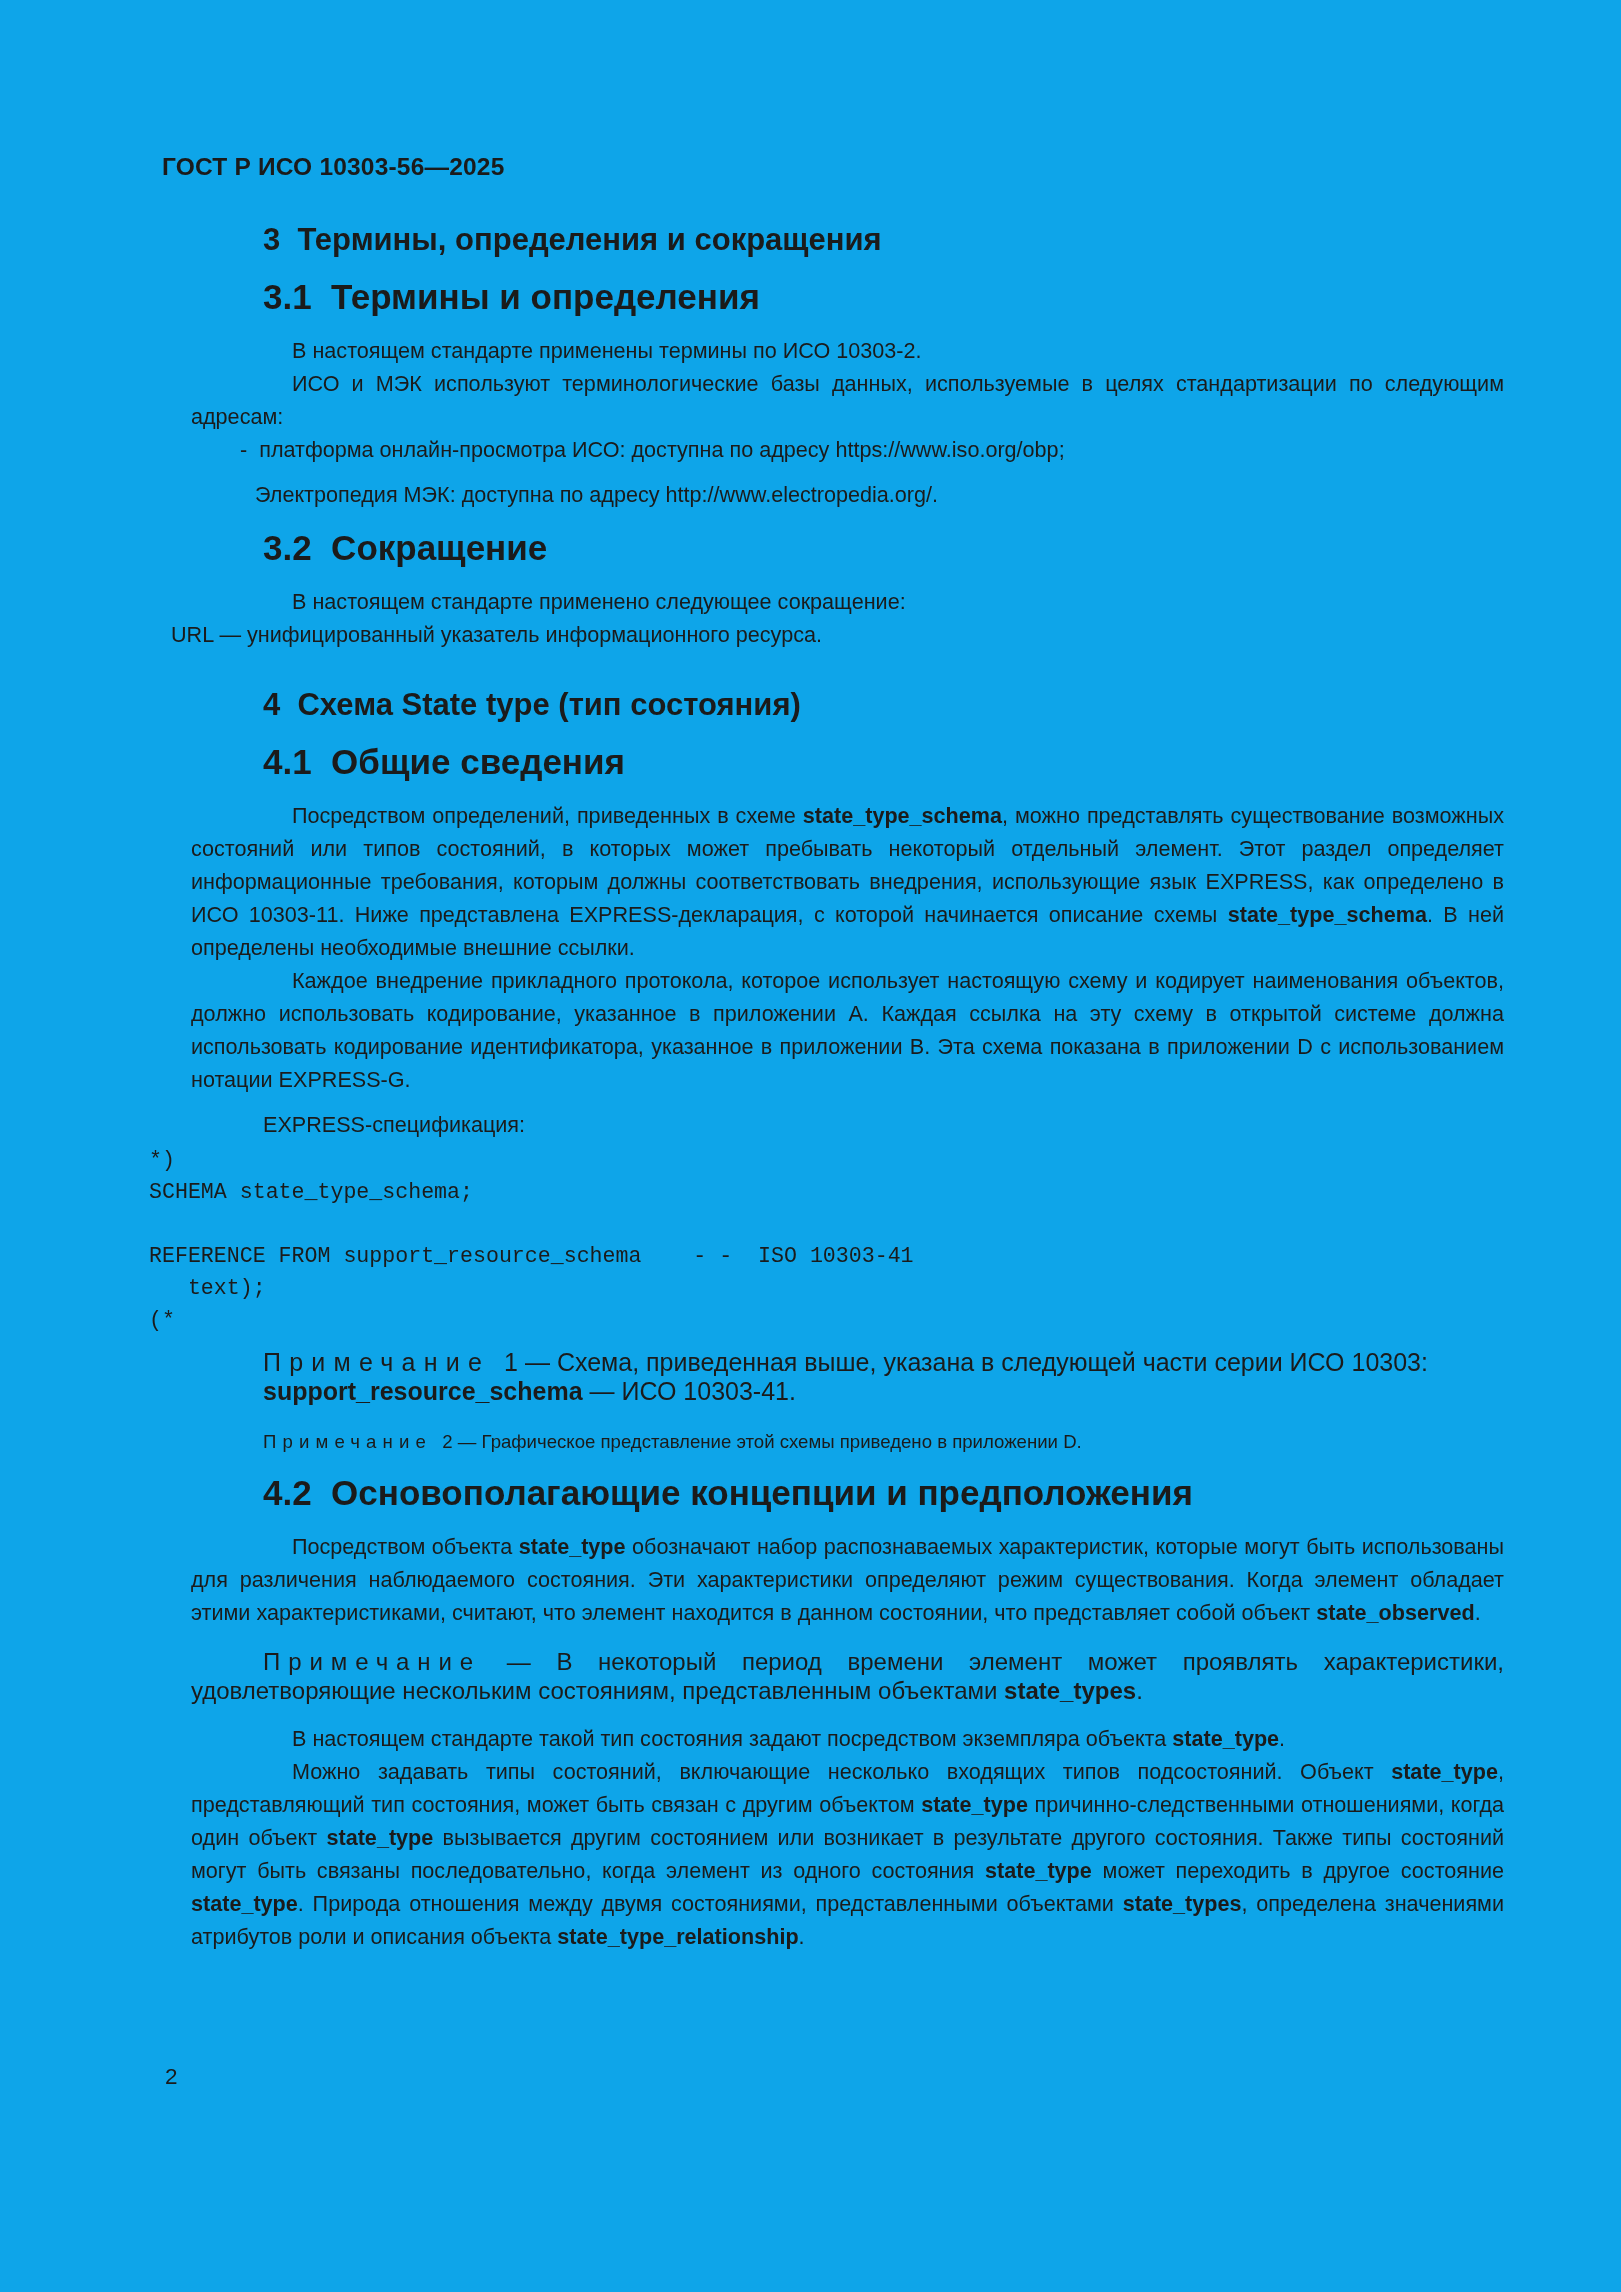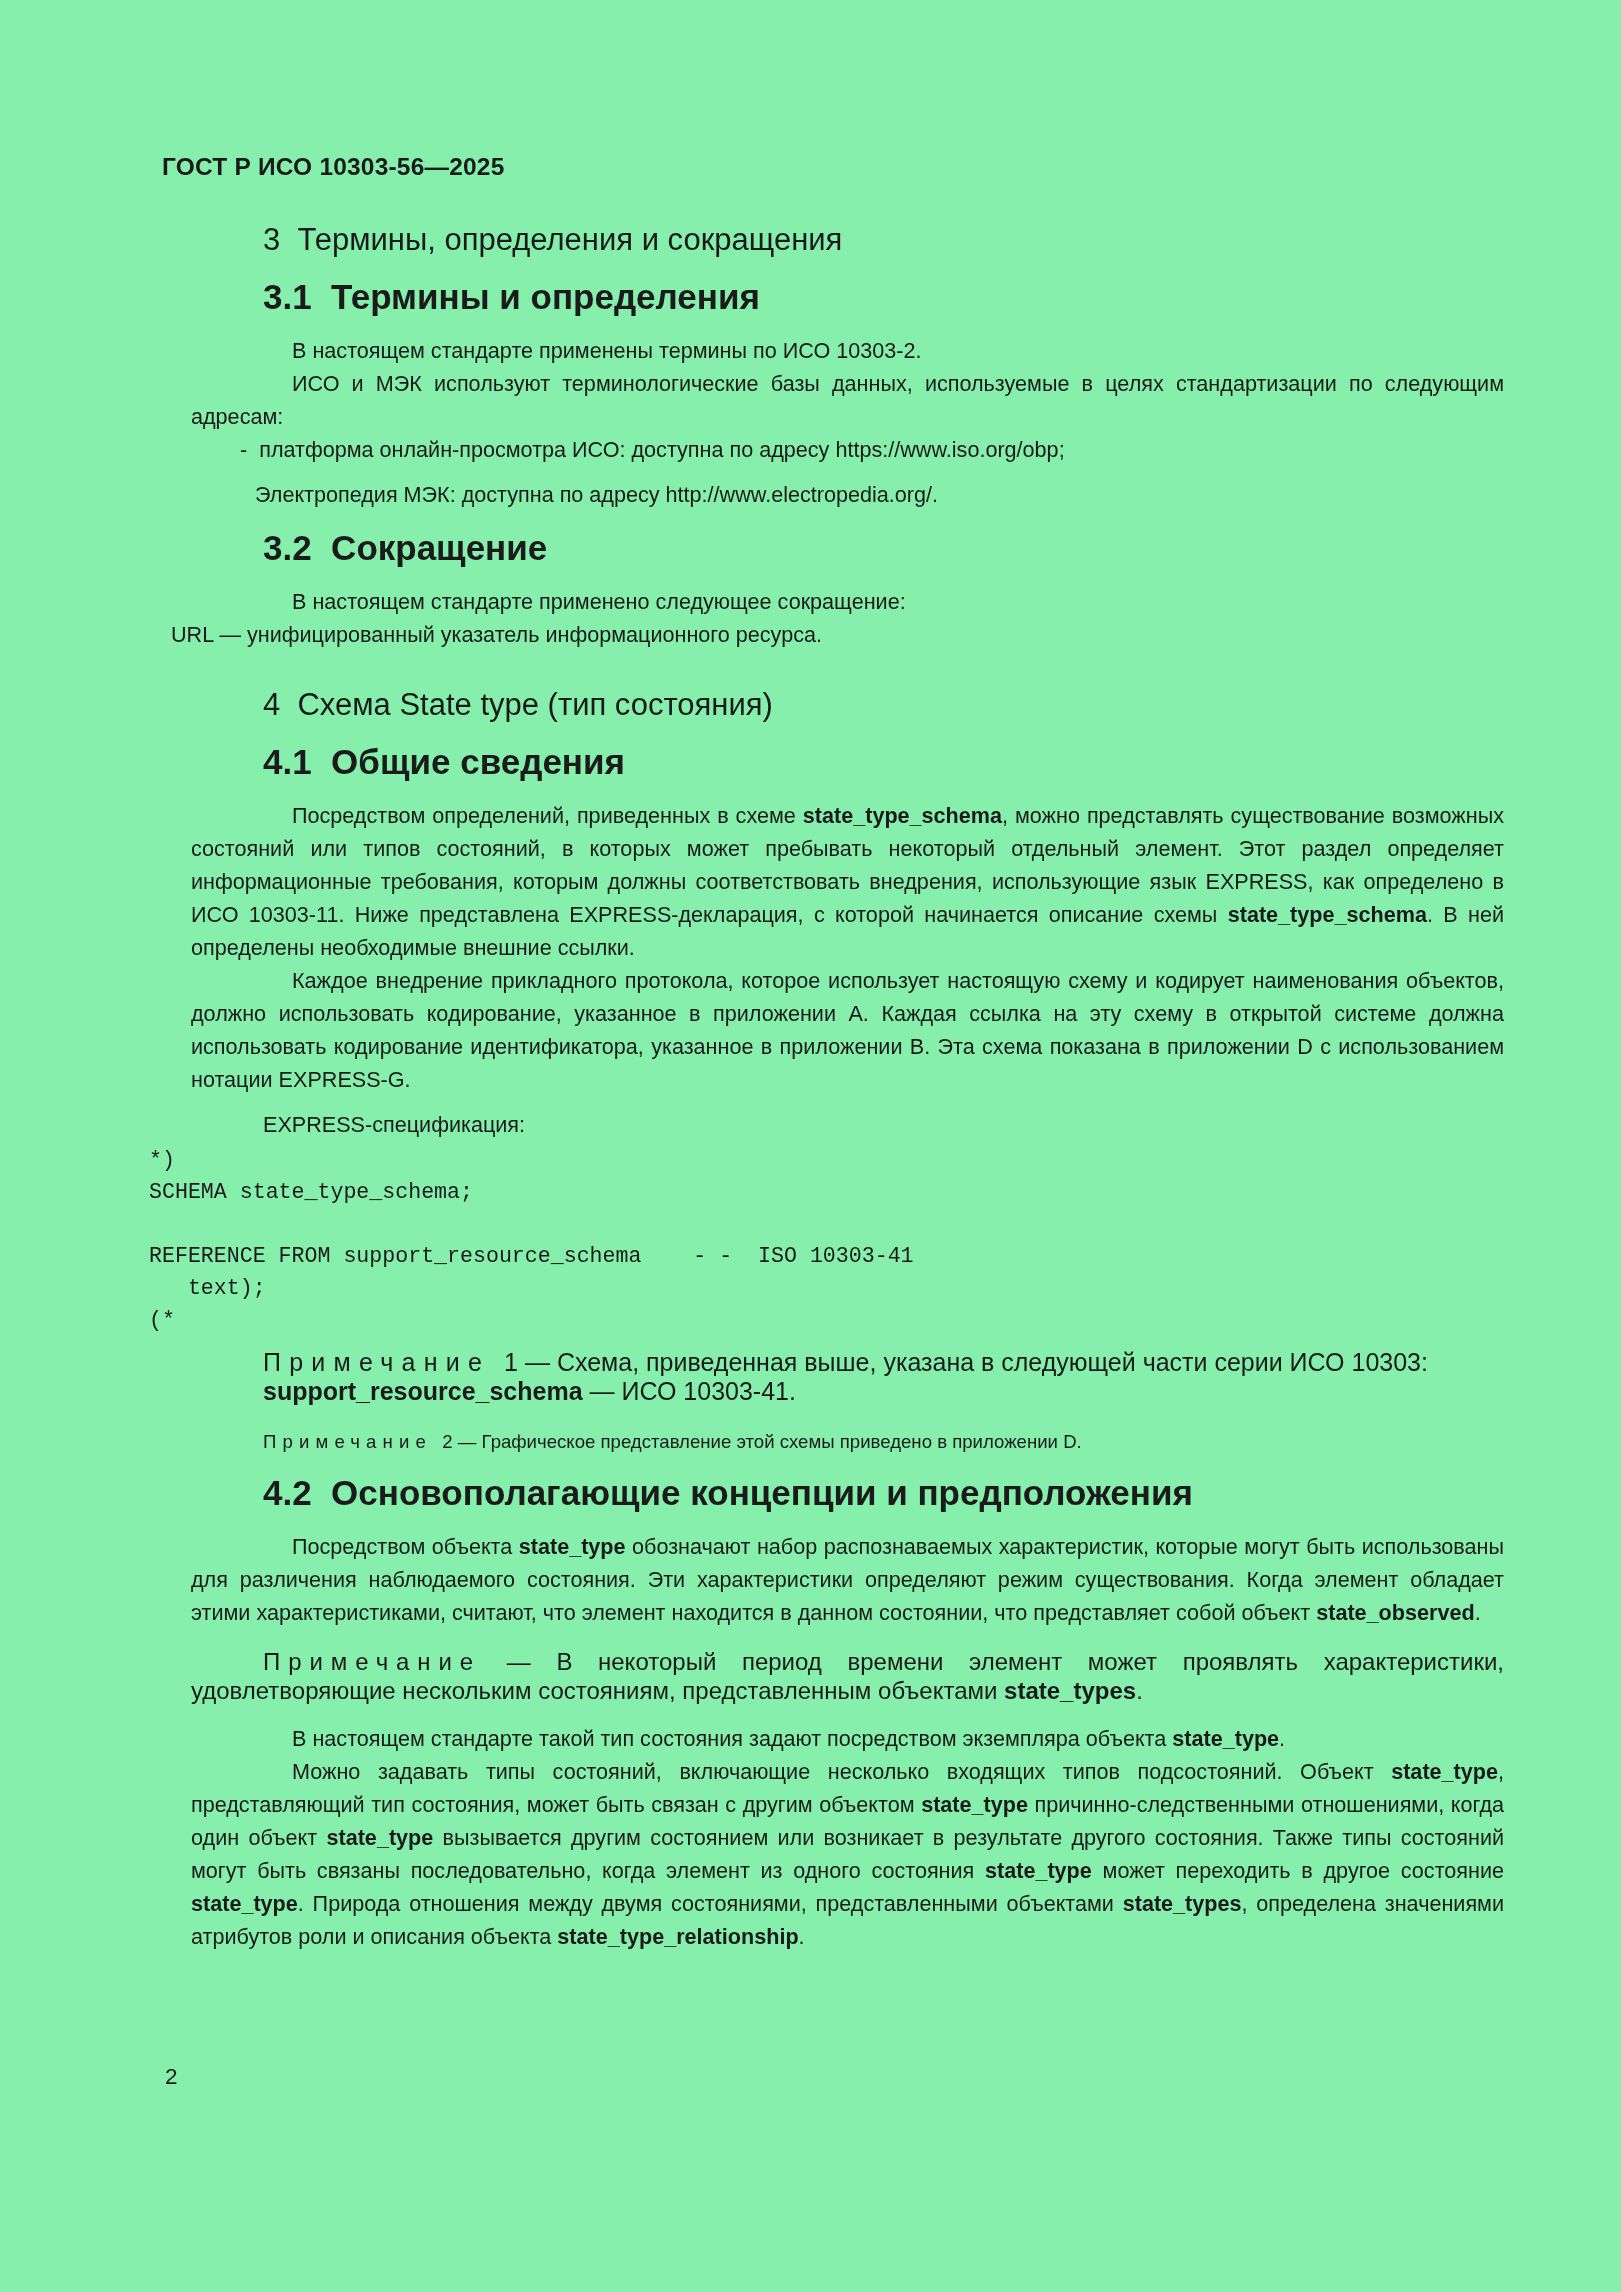--- a/index.html
+++ b/index.html
@@ -1,34 +1,34 @@
 <!DOCTYPE html>
 <html lang="ru"><head>
 <meta charset="utf-8">
 <style>
   html,body { margin:0; padding:0; background:#ffffff; }
   .page {
     position:relative;
     width:1621px; height:2293px;
-    background:#86efac;
+    background:#0ea5e9;
     color:#1b1b1b;
     font-family:"Liberation Sans","DejaVu Sans",sans-serif;
     overflow:hidden;
   }
   .running-header {
     position:absolute; top:153px; left:162px;
     font-size:24.5px; font-weight:bold; letter-spacing:0.2px;
   }
   .content {
     position:absolute; top:186px; left:147px; width:1357px;
     font-size:21.6px; line-height:33px;
   }
   .h1 {
     margin:35px 0 23.5px 116px;
-    font-size:31px; line-height:37px; font-weight:normal;
+    font-size:31px; line-height:37px; font-weight:bold;
     white-space:pre-wrap;
   }
   .h2 {
     margin:21.6px 0 23.5px 116px;
     font-size:35px; line-height:29px; font-weight:bold;
     white-space:pre-wrap;
   }
   .p {
     margin:0 0 0 44px;
     text-indent:101px;

